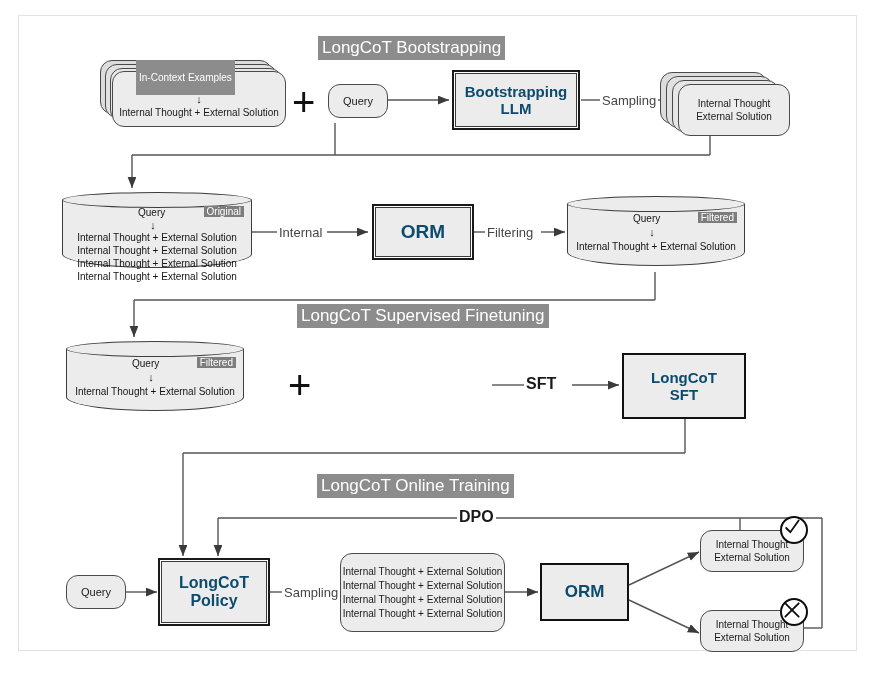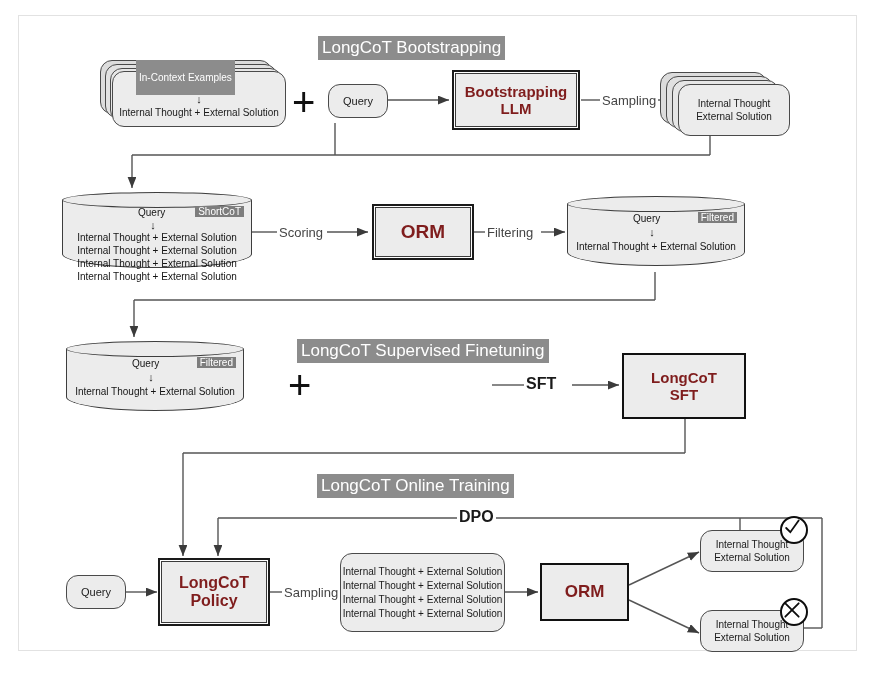--- a/index.html
+++ b/index.html
@@ -48,21 +48,21 @@
   
   .procbox {
     background: #ececec;
     border: 2px solid #1a1a1a;
     box-shadow: inset 0 0 0 1px #ffffff, inset 0 0 0 2px #3a3a3a;
     display: flex;
     align-items: center;
     justify-content: center;
     text-align: center;
     font-weight: bold;
-    color: #7f1d1d;
+    color: #0c4a6e;
   }
   .procbox.plain {
     box-shadow: none;
     border: 2.5px solid #111111;
   }
 
   
   .card {
     background: #ececec;
     border: 1.5px solid #4a4a4a;
@@ -211,21 +211,21 @@
 
       <line x1="504" y1="592" x2="538" y2="592" marker-end="url(#arrow)"></line>
 
       <line x1="629" y1="585" x2="699" y2="552" marker-end="url(#arrow)"></line>
       <line x1="629" y1="600" x2="699" y2="633" marker-end="url(#arrow)"></line>
     </g>
   </svg>
 
   <div class="banner" style="left:318px; top:36px;">LongCoT Bootstrapping</div>
 
-  <div class="banner" style="left:297px; top:339px;">LongCoT Supervised Finetuning</div>
+  <div class="banner" style="left:297px; top:304px;">LongCoT Supervised Finetuning</div>
 
   <div class="banner" style="left:317px; top:474px;">LongCoT Online Training</div>
 
   <div class="node" style="left:100px; top:60px; width:182px; height:68px;">
     <div class="stack-back" style="left:0px;  top:0px;  width:170px; height:52px; background:#dcdcdc;"></div>
     <div class="stack-back" style="left:5px;  top:4px;  width:170px; height:52px; background:#e2e2e2;"></div>
     <div class="stack-back" style="left:10px; top:8px;  width:170px; height:52px; background:#e7e7e7;"></div>
     <div class="card" style="position:absolute; left:12px; top:11px; width:172px; height:54px;">
       <div class="tinytxt" style="margin-top:2px;">
         <span>Query</span>
@@ -260,31 +260,31 @@
       <div class="tinytxt">External Solution</div>
     </div>
   </div>
 
   <div class="node" style="left:62px; top:192px; width:190px; height:80px;">
     <div class="cyl-body" style="left:0; top:8px; width:190px; height:68px; box-sizing:border-box;"></div>
     <div class="cyl-top" style="left:0; top:0px; width:190px; height:16px; box-sizing:border-box;"></div>
     <div class="cyl-content" style="left:0; top:14px; width:190px;">
       <div style="position:relative; height:15px;">
         <span class="tinytxt" style="position:absolute; left:76px; top:0;">Query</span>
-        <span class="tag-dark" style="position:absolute; right:8px; top:0; font-size:10px;">ShortCoT</span>
+        <span class="tag-dark" style="position:absolute; right:8px; top:0; font-size:10px;">Original</span>
       </div>
       <div class="downarrow" style="margin-left:-8px; margin-top:-1px;">↓</div>
       <div class="tinytxt">Internal Thought + External Solution</div>
       <div class="tinytxt">Internal Thought + External Solution</div>
       <div class="tinytxt">Internal Thought + External Solution</div>
       <div class="tinytxt">Internal Thought + External Solution</div>
     </div>
   </div>
 
-  <div class="edgelabel" style="left:277px; top:225px;">Scoring</div>
+  <div class="edgelabel" style="left:277px; top:225px;">Internal</div>
 
   <div class="procbox node" style="left:372px; top:204px; width:102px; height:56px; font-size:19px;">
     <span>ORM</span>
   </div>
 
   <div class="edgelabel" style="left:485px; top:225px;">Filtering</div>
 
   <div class="node" style="left:567px; top:196px; width:178px; height:76px;">
     <div class="cyl-body" style="left:0; top:8px; width:178px; height:62px; box-sizing:border-box;"></div>
     <div class="cyl-top" style="left:0; top:0px; width:178px; height:16px; box-sizing:border-box;"></div>

